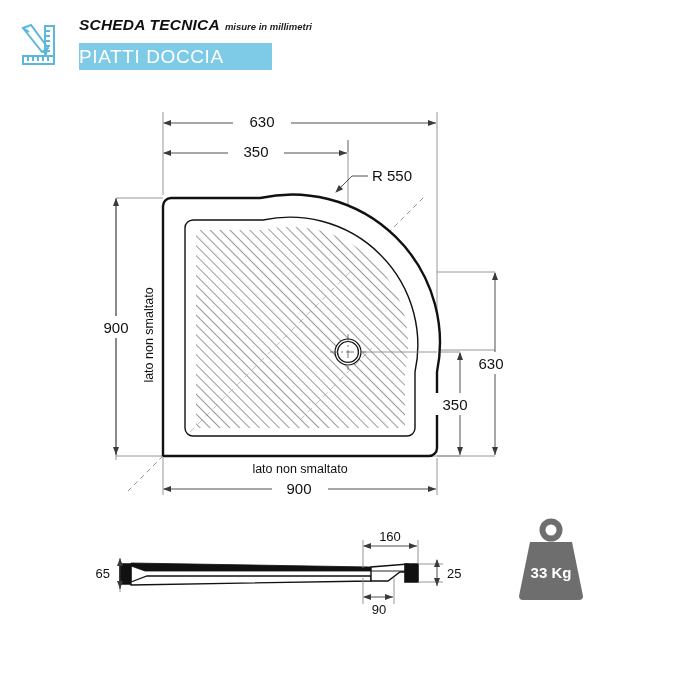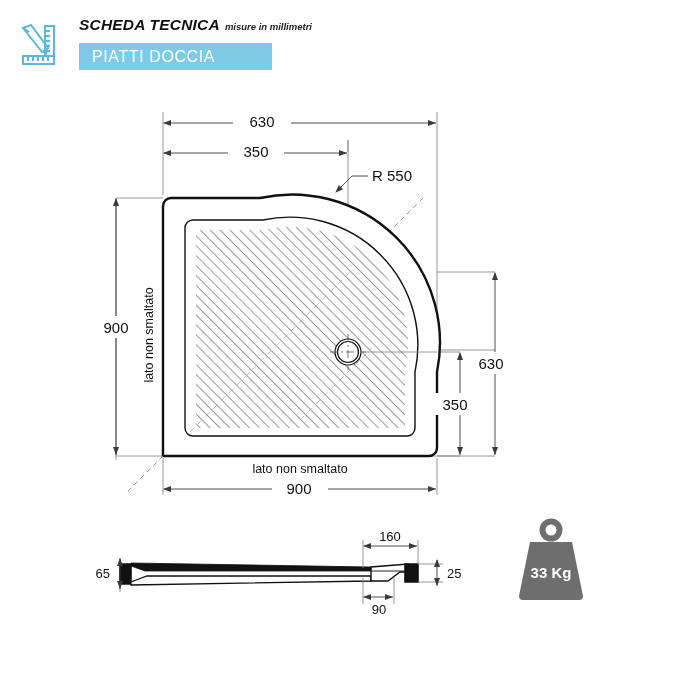--- a/index.html
+++ b/index.html
@@ -64,24 +64,23 @@
     left: 79px;
     top: 43px;
     width: 193px;
     height: 27px;
     background: #7ecbe8;
     display: flex;
     align-items: center;
   }
   #subtitle-text {
     color: #ffffff;
-    font-size: 16px;
+    font-size: 19px;
     font-family: "Liberation Sans", sans-serif;
     letter-spacing: 0.6px;
-    padding-left: 13px;
   }
 
   
   #drawing {
     position: absolute;
     left: 0; top: 80px;
     width: 624px;
     height: 620px;
   }
   svg { display: block; }

